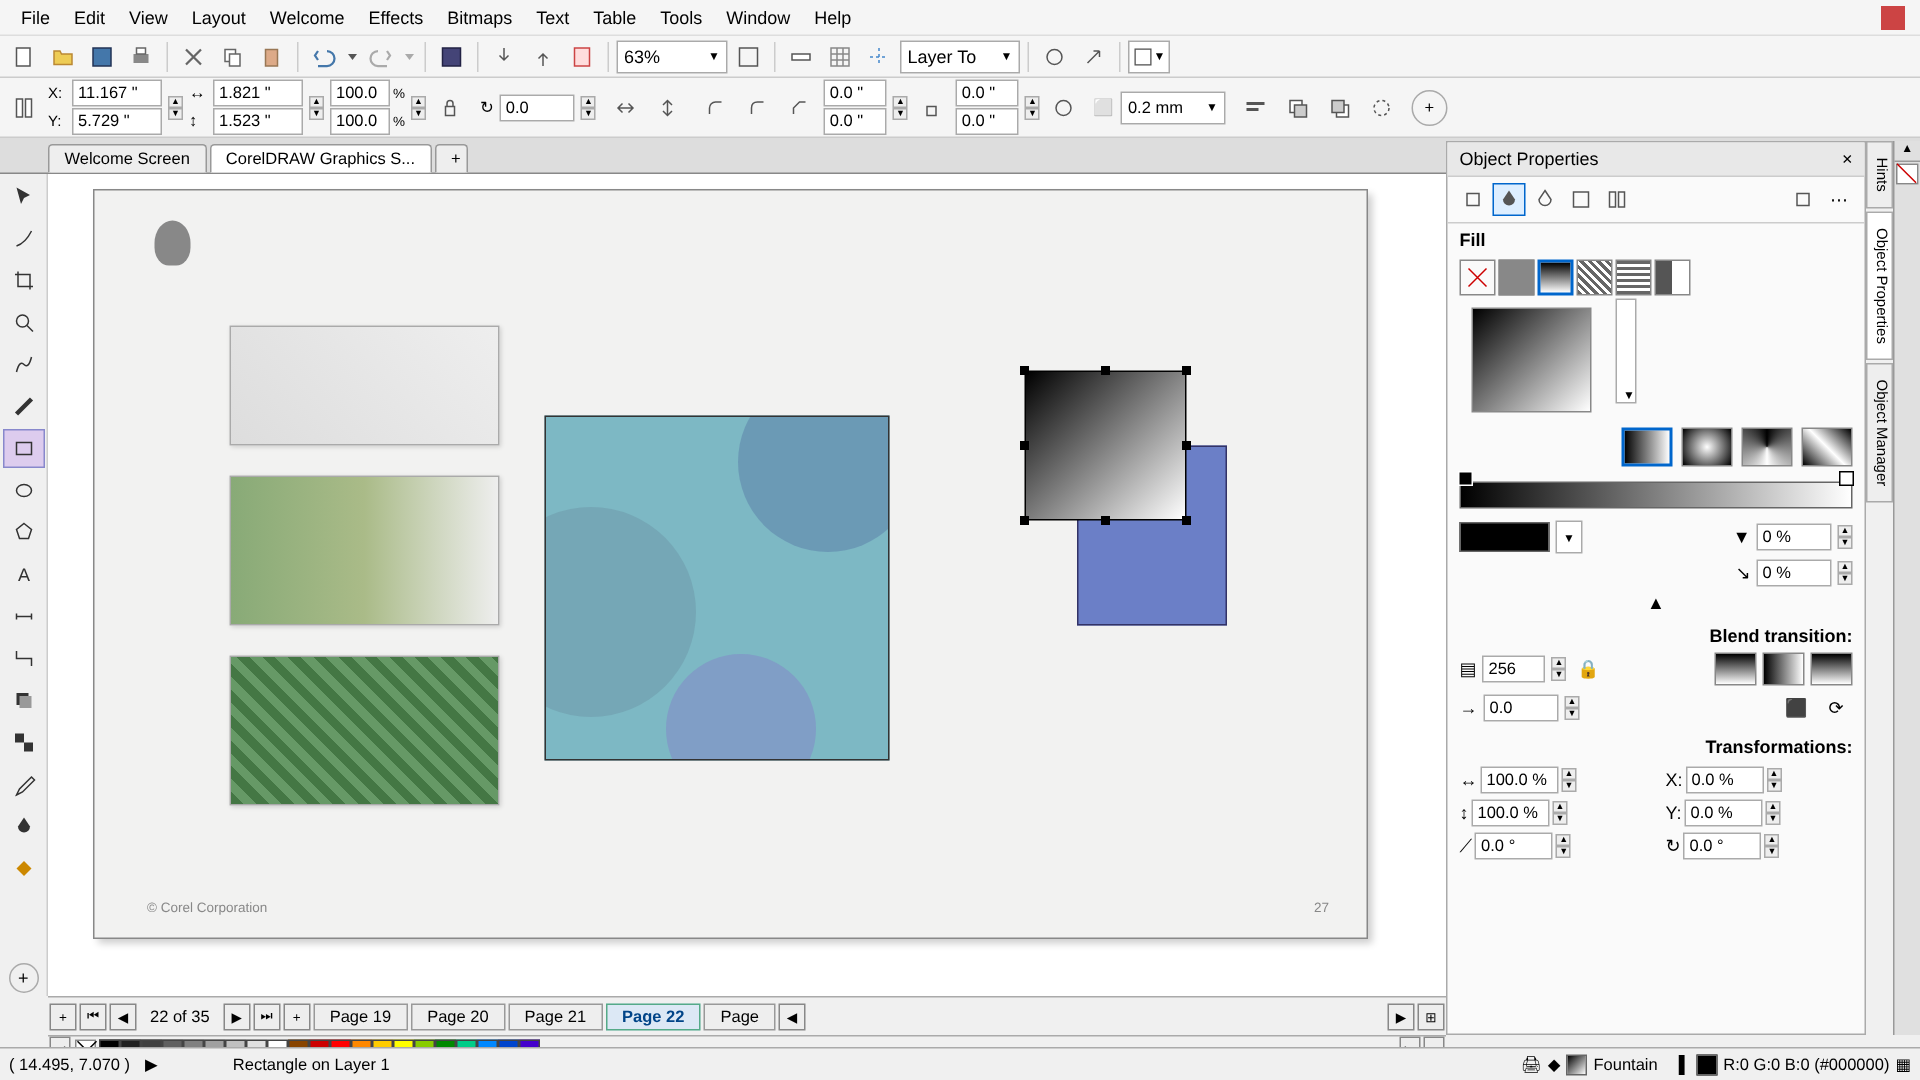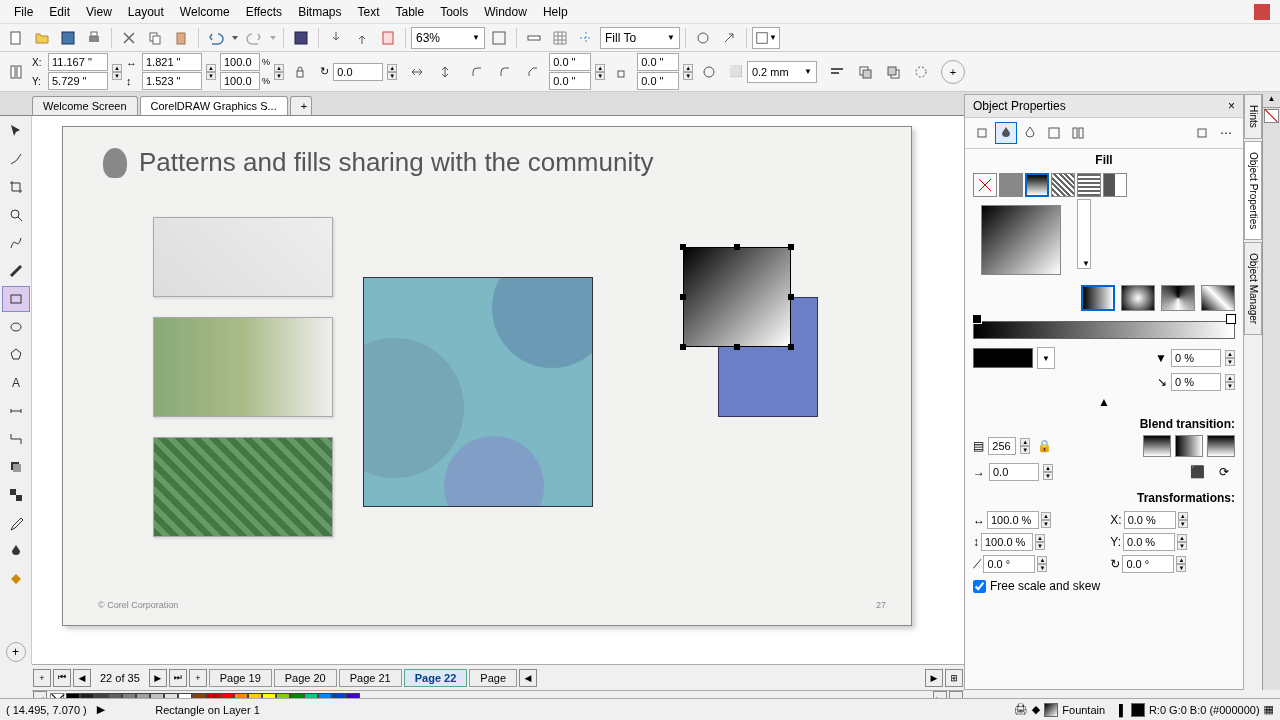--- a/index.html
+++ b/index.html
@@ -45,21 +45,21 @@
 .pagenum-c { position:absolute; bottom:15px; right:25px; color:#888; font-size:9px; }
 
 .tool-sidebar { position:absolute; left:0; top:116px; width:32px; bottom:56px; background:#f0f0f0; border-right:1px solid #ccc; display:flex; flex-direction:column; gap:2px; padding:2px 0; }
 .tool { width:28px; height:26px; margin:0 auto; display:flex; align-items:center; justify-content:center; cursor:pointer; border:1px solid transparent; }
 .tool.gap { flex:1; }
 
 .right-panel { position:absolute; right:36px; top:94px; width:280px; bottom:30px; background:#fafafa; border:1px solid #aaa; display:flex; flex-direction:column; }
 .rp-title { background:#e8e8e8; padding:4px 8px; border-bottom:1px solid #ccc; font-size:12px; display:flex; justify-content:space-between; }
 .rp-icons { display:flex; gap:2px; padding:4px 6px; border-bottom:1px solid #ccc; align-items:center; }
 .rp-icon { width:22px; height:22px; border:1px solid transparent; display:flex; align-items:center; justify-content:center; cursor:pointer; }
-.rp-section-title { padding:4px 8px; font-weight:bold; font-size:12px;text-align:center; }
+.rp-section-title { padding:4px 8px; font-weight:bold; font-size:12px; }
 .fill-types { display:flex; gap:2px; padding:2px 8px; }
 .fill-type { width:24px; height:24px; border:1px solid #888; display:flex; align-items:center; justify-content:center; cursor:pointer; }
 .fill-type.sel { border:2px solid #06c; }
 .gradient-preview { margin:6px 8px; width:80px; height:70px; background:linear-gradient(135deg,#000,#fff); border:1px solid #888; }
 .preview-row { display:flex; align-items:flex-start; gap:8px; padding:0 8px; }
 .gtype-row { display:flex; gap:6px; padding:4px 8px; justify-content:flex-end; }
 .gtype { width:34px; height:26px; border:1px solid #888; cursor:pointer; }
 .gtype.sel { border:2px solid #06c; }
 .gt-linear { background:linear-gradient(to right,#000,#fff); }
 .gt-radial { background:radial-gradient(circle,#fff,#000); }
@@ -220,21 +220,21 @@
       <svg viewBox="0 0 16 16">
         <path d="M2 2h12v12H2zM6 2v12M10 2v12M2 6h12M2 10h12" stroke="#888" fill="none"></path>
       </svg>
     </div>
   <div class="tbtn">
       <svg viewBox="0 0 16 16">
         <path d="M8 2v12M2 8h12" stroke="#48c" stroke-dasharray="2"></path>
       </svg>
     </div>
   <div class="combo" style="width:80px">
-      <span>Fill To</span>
+      <span>Layer To</span>
       <span class="arrow">▼</span>
     </div>
   <div class="sep"></div>
   <div class="tbtn">
       <svg viewBox="0 0 16 16">
         <circle cx="8" cy="8" r="5" fill="none" stroke="#555"></circle>
       </svg>
     </div>
   <div class="tbtn">
       <svg viewBox="0 0 16 16">
@@ -503,21 +503,20 @@
       </svg>
     </div>
   <div class="tool gap"></div>
   <div class="tool" style="border:1px solid #aaa;border-radius:50%;height:20px;width:20px">+</div>
 </div>
 
 <div class="workspace">
   <div class="canvas">
     <div class="canvas-title">
       <div class="bulb"></div>
-      <span>Patterns and fills sharing with the community</span>
     </div>
     <div class="thumb-col">
       <div class="thumb">
           <div class="thumb-inner"></div>
         </div>
       <div class="thumb" style="height:100px">
           <div class="thumb-inner" style="background:linear-gradient(90deg,#8a7,#ab8,#eee)"></div>
         </div>
       <div class="thumb" style="height:100px">
           <div class="thumb-inner" style="background:repeating-linear-gradient(45deg,#474,#474 6px,#696 6px,#696 12px)"></div>
@@ -632,21 +631,21 @@
     <div class="numinput" style="width:50px">0 %</div>
     <div class="spin">
         <div>▲</div>
         <div>▼</div>
       </div>
   </div>
   <div style="text-align:center;padding:2px"><span style="cursor:pointer">▲</span></div>
   <div class="rp-label">Blend transition:</div>
   <div class="blend-row">
     <span>▤</span>
-    <div class="numinput" style="width:28px">256</div>
+    <div class="numinput" style="width:42px">256</div>
     <div class="spin">
         <div>▲</div>
         <div>▼</div>
       </div>
     <div class="rp-icon">🔒</div>
     <div style="flex:1"></div>
     <div class="blend-opt" style="background:linear-gradient(#000,#fff)"></div>
     <div class="blend-opt" style="background:linear-gradient(90deg,#000,#fff)"></div>
     <div class="blend-opt" style="background:linear-gradient(180deg,#000,#fff)"></div>
   </div>
@@ -704,24 +703,20 @@
         </div>
       </div>
     <div class="trans-row">
         <span>↻</span>
         <div class="numinput" style="width:52px">0.0 °</div>
         <div class="spin">
           <div>▲</div>
           <div>▼</div>
         </div>
       </div>
-  </div>
-  <div class="check-row">
-    <input type="checkbox" checked="" style="">
-    <span>Free scale and skew</span>
   </div>
 </div>
 
 <div class="right-tabs">
   <div class="vtab">Hints</div>
   <div class="vtab" style="background:#fff">Object Properties</div>
   <div class="vtab">Object Manager</div>
 </div>
 
 <div class="color-strip-right">

